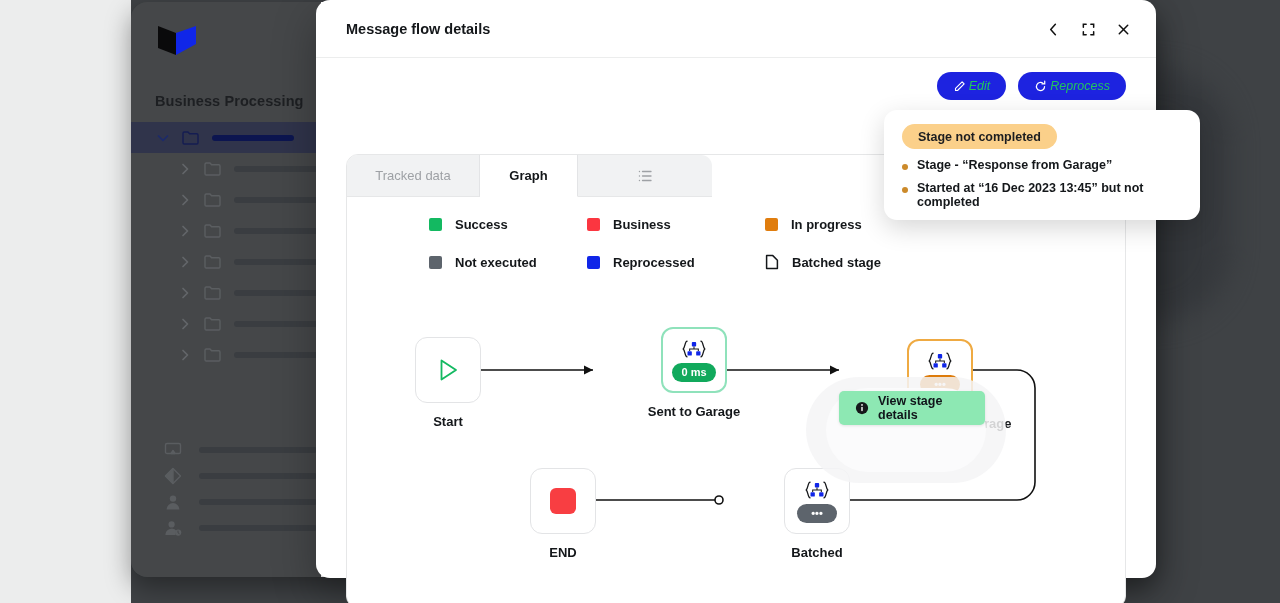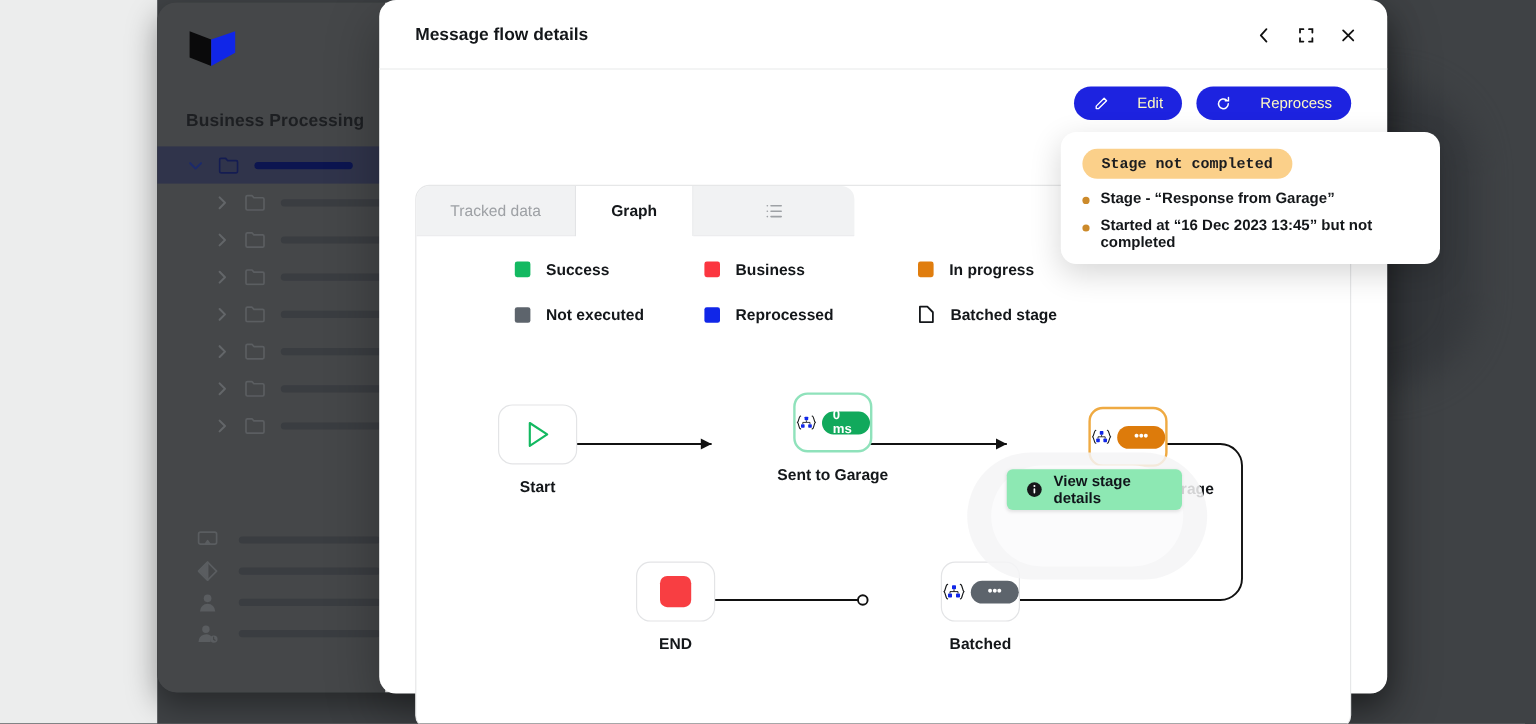--- a/index.html
+++ b/index.html
@@ -102,26 +102,26 @@
     color: #111; cursor: pointer;
   }
 
   .modal-body { position: relative; padding: 0 30px; }
 
   .actions {
     position: absolute; right: 30px; top: 14px;
     display: flex; gap: 12px; z-index: 6;
   }
   .btn {
-    display: flex; align-items: center; gap: 24px;
+    display: flex; align-items: center; gap: 3px;
     height: 28px; padding: 0 16px;
     border-radius: 14px; border: none;
-    background: #1d23e0; color: #fef9c3;
+    background: #1d23e0; color: #22c55e;
     font-size: 12.5px; font-family: "Liberation Sans", sans-serif;
-    cursor: pointer; white-space: nowrap;
+    cursor: pointer; white-space: nowrap; font-style: italic;
   }
   .btn svg { width: 13px; height: 13px; }
 
   
   .graph-card {
     position: absolute; left: 30px; top: 96px; width: 780px; height: 454px;
     border: 1px solid #e6e7e8; border-radius: 12px; background: #fff;
   }
   .tabs { display: flex; height: 42px; }
   .tab {
@@ -145,23 +145,23 @@
   }
   .leg { display: flex; align-items: center; gap: 13px; padding-left: 44px; }
   .swatch { width: 13px; height: 13px; border-radius: 2px; flex: 0 0 auto; }
   .leg-label { font-size: 13px; font-weight: 600; color: #14171a; white-space: nowrap; }
 
   
   .flow { position: absolute; left: 0; top: 0; width: 780px; height: 454px; pointer-events: none; }
 
   .node { position: absolute; }
   .nbox {
-    width: 66px; height: 50px; border-radius: 12px;
+    width: 66px; height: 66px; border-radius: 12px;
     background: #fff; border: 1px solid #e3e4e6;
-    display: flex; flex-direction: row; align-items: center; justify-content: center;
+    display: flex; flex-direction: column; align-items: center; justify-content: center;
     gap: 4px;
   }
   .nbox.ok { border: 2px solid #8fe2bb; }
   .nbox.warn { border: 2px solid #efaa42; }
   .nlabel {
     margin-top: 11px; text-align: center; font-size: 13px; font-weight: 600; color: #14171a;
     white-space: nowrap; transform: translateX(-50%); position: relative; left: 33px;
   }
   .pill {
     min-width: 40px; height: 19px; border-radius: 10px;
@@ -178,21 +178,21 @@
   
   .tooltip {
     position: absolute; left: 884px; top: 110px; width: 316px; height: 110px;
     background: #fff; border-radius: 13px;
     box-shadow: 0 8px 26px rgba(0,0,0,.16);
     z-index: 20; padding: 14px 18px;
   }
   .tt-badge {
     display: inline-flex; align-items: center; height: 25px; padding: 0 16px;
     border-radius: 13px; background: #fbd08a;
-    font-size: 12.5px; font-weight: 700; color: #1c1d20; font-family: Liberation Mono, monospace;
+    font-size: 12.5px; font-weight: 700; color: #1c1d20;
   }
   .tt-line {
     display: flex; align-items: flex-start; gap: 9px;
     margin-top: 9px; font-size: 12.5px; font-weight: 600; color: #14171a;
   }
   .tt-dot { width: 6px; height: 6px; border-radius: 50%; background: #cc8a2a; margin-top: 6px; flex: 0 0 auto; }
 
   
   .vsd {
     position: absolute; left: 839px; top: 391px; width: 146px; height: 34px;

